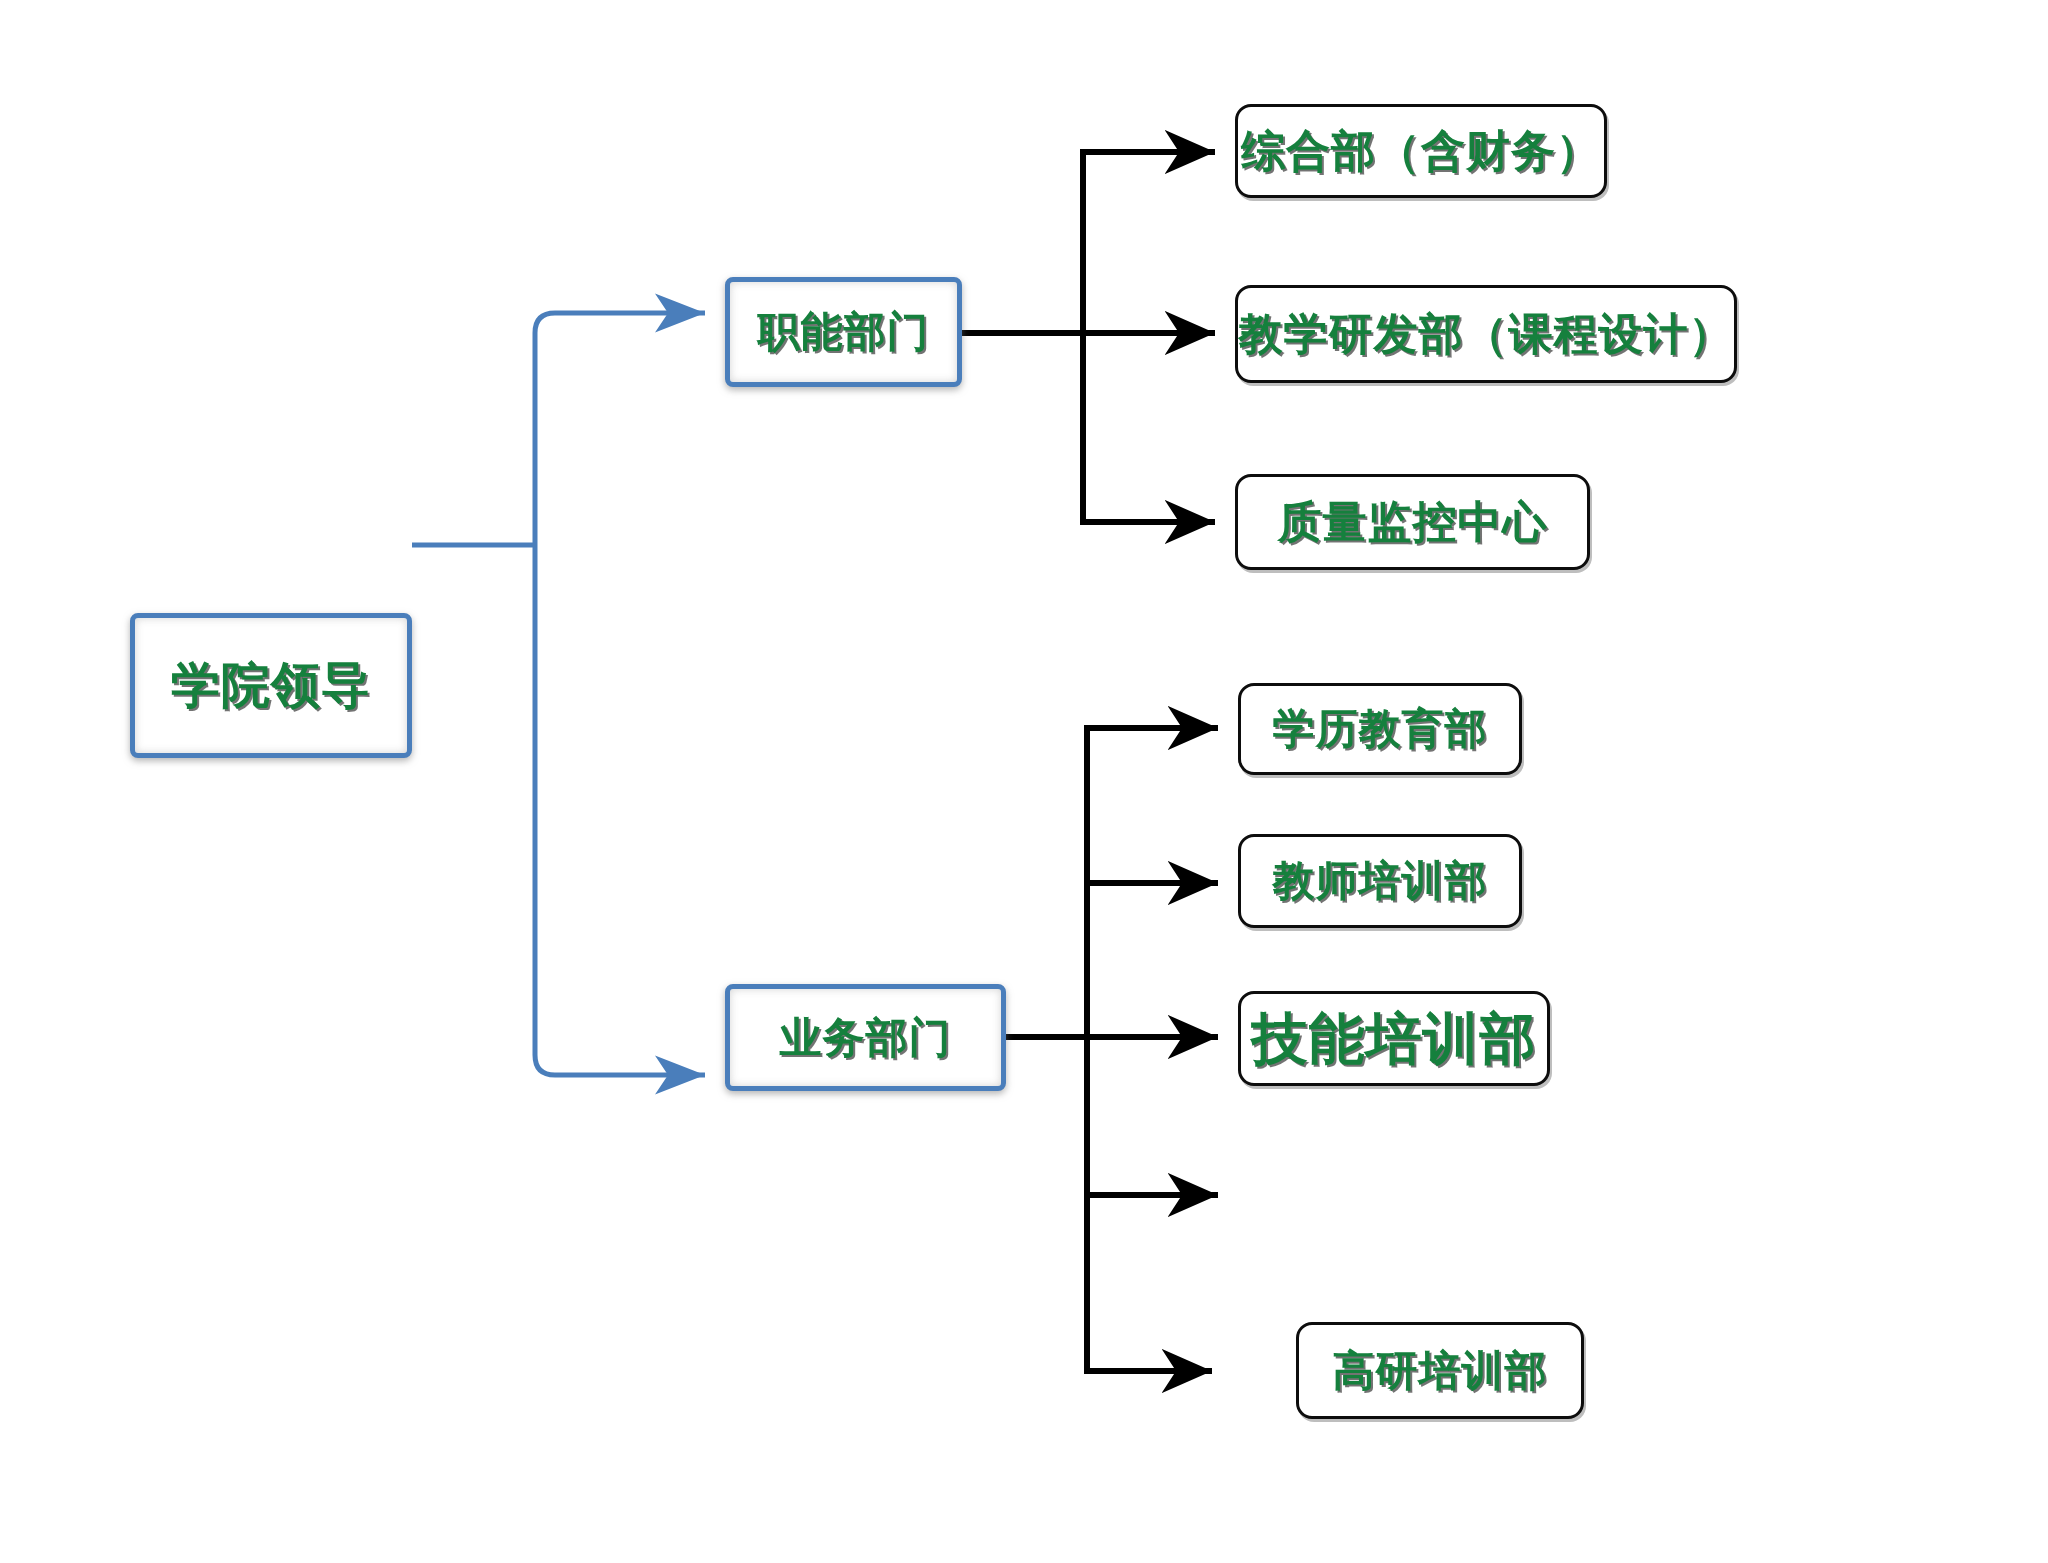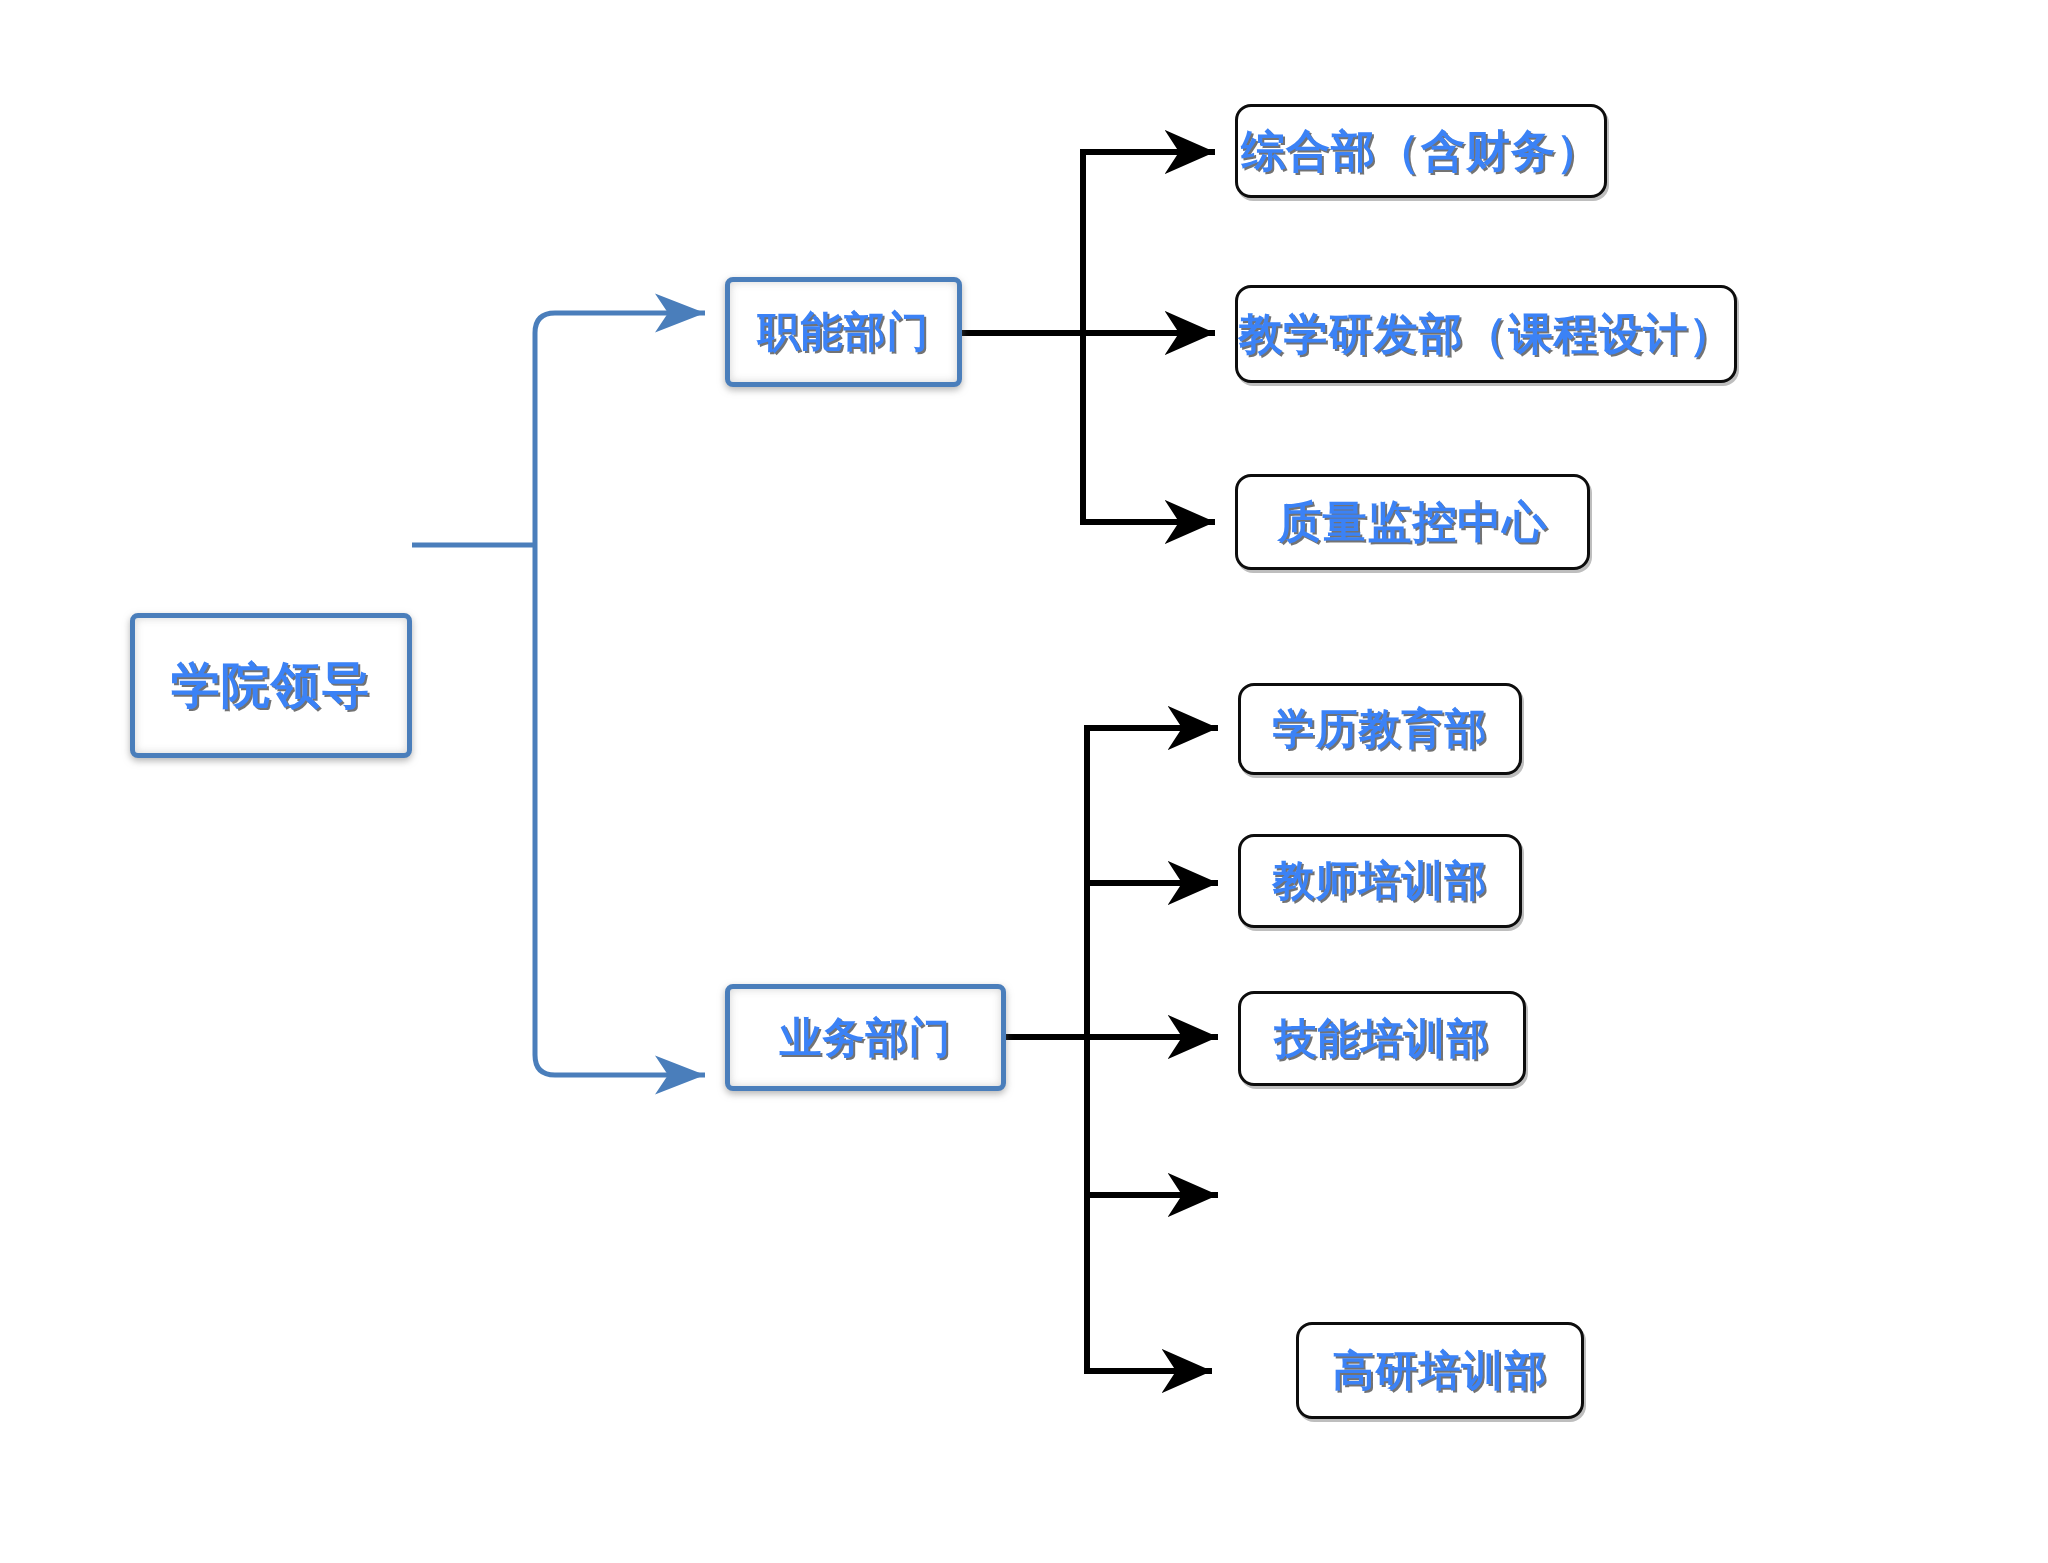--- a/index.html
+++ b/index.html
@@ -25,21 +25,21 @@
     height: 1563px;
     pointer-events: none;
   }
   .node {
     position: absolute;
     box-sizing: border-box;
     display: flex;
     align-items: center;
     justify-content: center;
     background: #ffffff;
-    color: #3b82f6;
+    color: #15803d;
     font-weight: bold;
     letter-spacing: 1px;
     white-space: nowrap;
     text-align: center;
     z-index: 3;
   }
   
   .node.blue {
     border: 5px solid #4A7EBB;
     border-radius: 8px;
@@ -117,21 +117,21 @@
   </div>
 
   <div class="node black" style="left:1238px; top:683px; width:284px; height:92px; font-size:42px;">
     <span class="label">学历教育部</span>
   </div>
 
   <div class="node black" style="left:1238px; top:834px; width:284px; height:94px; font-size:42px;">
     <span class="label">教师培训部</span>
   </div>
 
-  <div class="node black" style="left:1238px; top:991px; width:288px; height:95px; font-size:42px;">
+  <div class="node black" style="left:1238px; top:991px; width:312px; height:95px; font-size:56px;">
     <span class="label">技能培训部</span>
   </div>
 
 
   <div class="node black" style="left:1296px; top:1322px; width:288px; height:97px; font-size:42px;">
     <span class="label">高研培训部</span>
   </div>
 
 </div>
 

